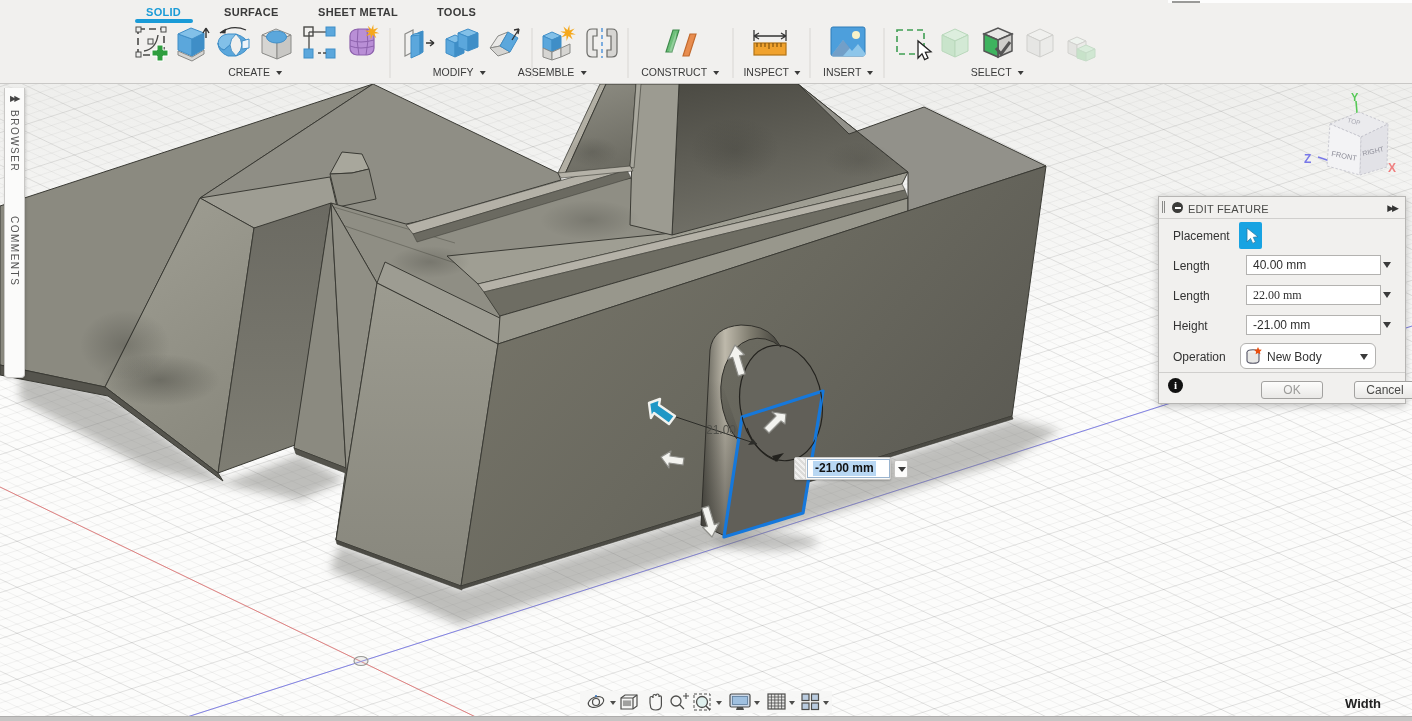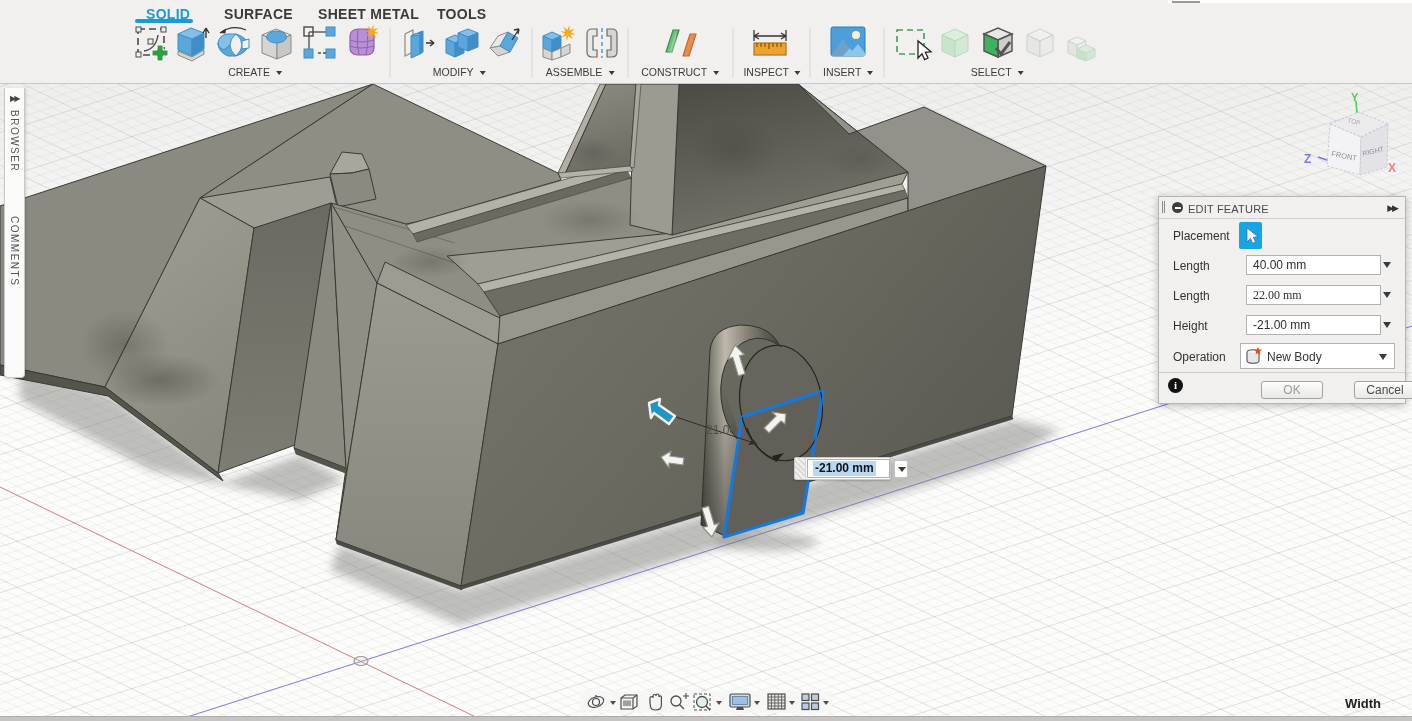--- a/index.html
+++ b/index.html
@@ -1,19 +1,19 @@
 <!DOCTYPE html>
 <html><head><meta charset="utf-8">
 <style>
 * { margin:0; padding:0; box-sizing:border-box; }
 html,body { width:1412px; height:721px; overflow:hidden; font-family:"Liberation Sans",sans-serif; }
 #page { position:relative; width:1412px; height:721px; background:#fcfcfb; }
 
 #toolbar { position:absolute; left:0; top:0; width:1412px; height:84px; background:#f1f0ee; border-bottom:1px solid #c9c8c6; }
-.tab { position:absolute; top:6px; font-size:14px; font-weight:bold; color:#3a3a3a; letter-spacing:0.3px;text-align:center; }
+.tab { position:absolute; top:6px; font-size:11px; font-weight:bold; color:#3a3a3a; letter-spacing:0.3px;text-align:center; }
 #designbtn { position:absolute; left:11px; top:12px; width:110px; height:58px; background:#f6f5f4; border:1px solid #c9c8c5; border-radius:6px; text-align:center; line-height:58px; font-size:12px; font-weight:bold; color:#3a3a3a; letter-spacing:0.4px; }
 .grplabel { position:absolute; top:66px; font-size:10.5px; color:#3a3a3a; white-space:nowrap; transform:translateX(-50%); }
 .caret { display:inline-block; width:0; height:0; border-left:3.5px solid transparent; border-right:3.5px solid transparent; border-top:4px solid #3a3a3a; margin-left:3px; vertical-align:middle; }
 
 #leftstrip { position:absolute; left:4px; top:88px; width:21px; height:290px; background:#fbfbfa; border:1px solid #c9c8c6; border-top:none; border-radius:0 0 4px 4px; box-shadow:1px 1px 3px rgba(0,0,0,0.15); }
 .vtext { writing-mode:vertical-lr; font-size:10px; color:#555; letter-spacing:1.5px; position:absolute; left:4px; }
 
 #dlg { position:absolute; left:1158px; top:196px; width:248px; height:208px; background:#f1f0ee; border:1px solid #b6b5b3; box-shadow:0 2px 8px rgba(0,0,0,0.25); font-size:12px; color:#333; }
 #dlghead { position:relative; height:22px; border-bottom:1px solid #d0cfcd; }
 .fldlabel { position:absolute; left:14px; font-size:12px; color:#333; }
@@ -210,21 +210,21 @@
   <div class="fldlabel" style="top:62px;">Length</div>
   <div class="input" style="top:58px;">40.00 mm</div>
       <div class="dar" style="top:65px;"></div>
   <div class="fldlabel" style="top:92px;">Length</div>
   <div class="input" style="top:88px;font-family:Liberation Serif, serif;">22.00 mm</div>
       <div class="dar" style="top:95px;"></div>
   <div class="fldlabel" style="top:122px;">Height</div>
   <div class="input" style="top:118px;">-21.00 mm</div>
       <div class="dar" style="top:125px;"></div>
   <div class="fldlabel" style="top:153px;">Operation</div>
-  <div style="position:absolute;left:81px;top:146px;width:155px;height:26px;background:#fff;border:1px solid #b3b2b0;border-radius:0;">
+  <div style="position:absolute;left:81px;top:146px;width:136px;height:26px;background:#fff;border:1px solid #b3b2b0;border-radius:6px;">
     <svg width="20" height="20" style="position:absolute;left:3px;top:3px;">
       <ellipse cx="9" cy="5.5" rx="6" ry="2.8" fill="#f4f4f2" stroke="#556" stroke-width="1.1"></ellipse>
       <path d="M3 5.5 v8 a6 2.8 0 0 0 12 0 v-8" fill="#e8e8e6" stroke="#556" stroke-width="1.1"></path>
       <path d="M14 0 l1.2 2.4 2.6 0.4 -1.9 1.9 0.5 2.6 -2.4 -1.2 -2.4 1.2 0.5 -2.6 -1.9 -1.9 2.6 -0.4 z" fill="#e84e0f"></path>
     </svg>
     <span style="position:absolute;left:26px;top:6px;font-size:12px;color:#333;">New Body</span>
     <div style="position:absolute;right:7px;top:10px;width:0;height:0;border-left:4.5px solid transparent;border-right:4.5px solid transparent;border-top:6px solid #3a3a3a;"></div>
   </div>
   <div style="position:absolute;left:0;top:175px;width:246px;border-top:1px solid #d0cfcd;"></div>
   <div style="position:absolute;left:9px;top:181px;width:15px;height:15px;border-radius:50%;background:#111;color:#fff;text-align:center;font-size:11px;font-weight:bold;line-height:15px;font-family:'Liberation Serif',serif;">i</div>
@@ -426,21 +426,21 @@
       <path d="M2 14 L11 10 L20 14 L11 18 Z" fill="#eef3ee" stroke="#d2d2cf"></path>
       <path d="M2 14 L11 18 L11 30 L2 26 Z" fill="#e4e4e1" stroke="#d2d2cf"></path>
       <path d="M11 18 L20 14 L20 26 L11 30 Z" fill="#ebebe8" stroke="#d2d2cf"></path>
       <path d="M11 22 L20 18 L29 22 L20 26 Z" fill="#d9ecdb"></path>
       <path d="M11 22 L20 26 L20 34 L11 31 Z" fill="#c7e2c9"></path>
       <path d="M20 26 L29 22 L29 30 L20 34 Z" fill="#d0e7d2"></path>
     </g>
 </svg>
   <div class="grplabel" style="left:255px;">CREATE <span class="caret"></span></div>
   <div class="grplabel" style="left:459px;">MODIFY <span class="caret"></span></div>
-  <div class="grplabel" style="left:580px;text-align:right;">ASSEMBLE <span class="caret"></span></div>
+  <div class="grplabel" style="left:552px;text-align:right;">ASSEMBLE <span class="caret"></span></div>
   <div class="grplabel" style="left:680px;">CONSTRUCT <span class="caret"></span></div>
   <div class="grplabel" style="left:772px;">INSPECT <span class="caret"></span></div>
   <div class="grplabel" style="left:848px;">INSERT <span class="caret"></span></div>
   <div class="grplabel" style="left:997px;">SELECT <span class="caret"></span></div>
   <div style="position:absolute;left:1168px;top:0;width:244px;height:3px;background:#fdfdfd;"></div>
   <div style="position:absolute;left:1172px;top:1px;width:28px;height:2px;background:#9a9a98;"></div>
 </div>
 
 </div>
 </body></html>

